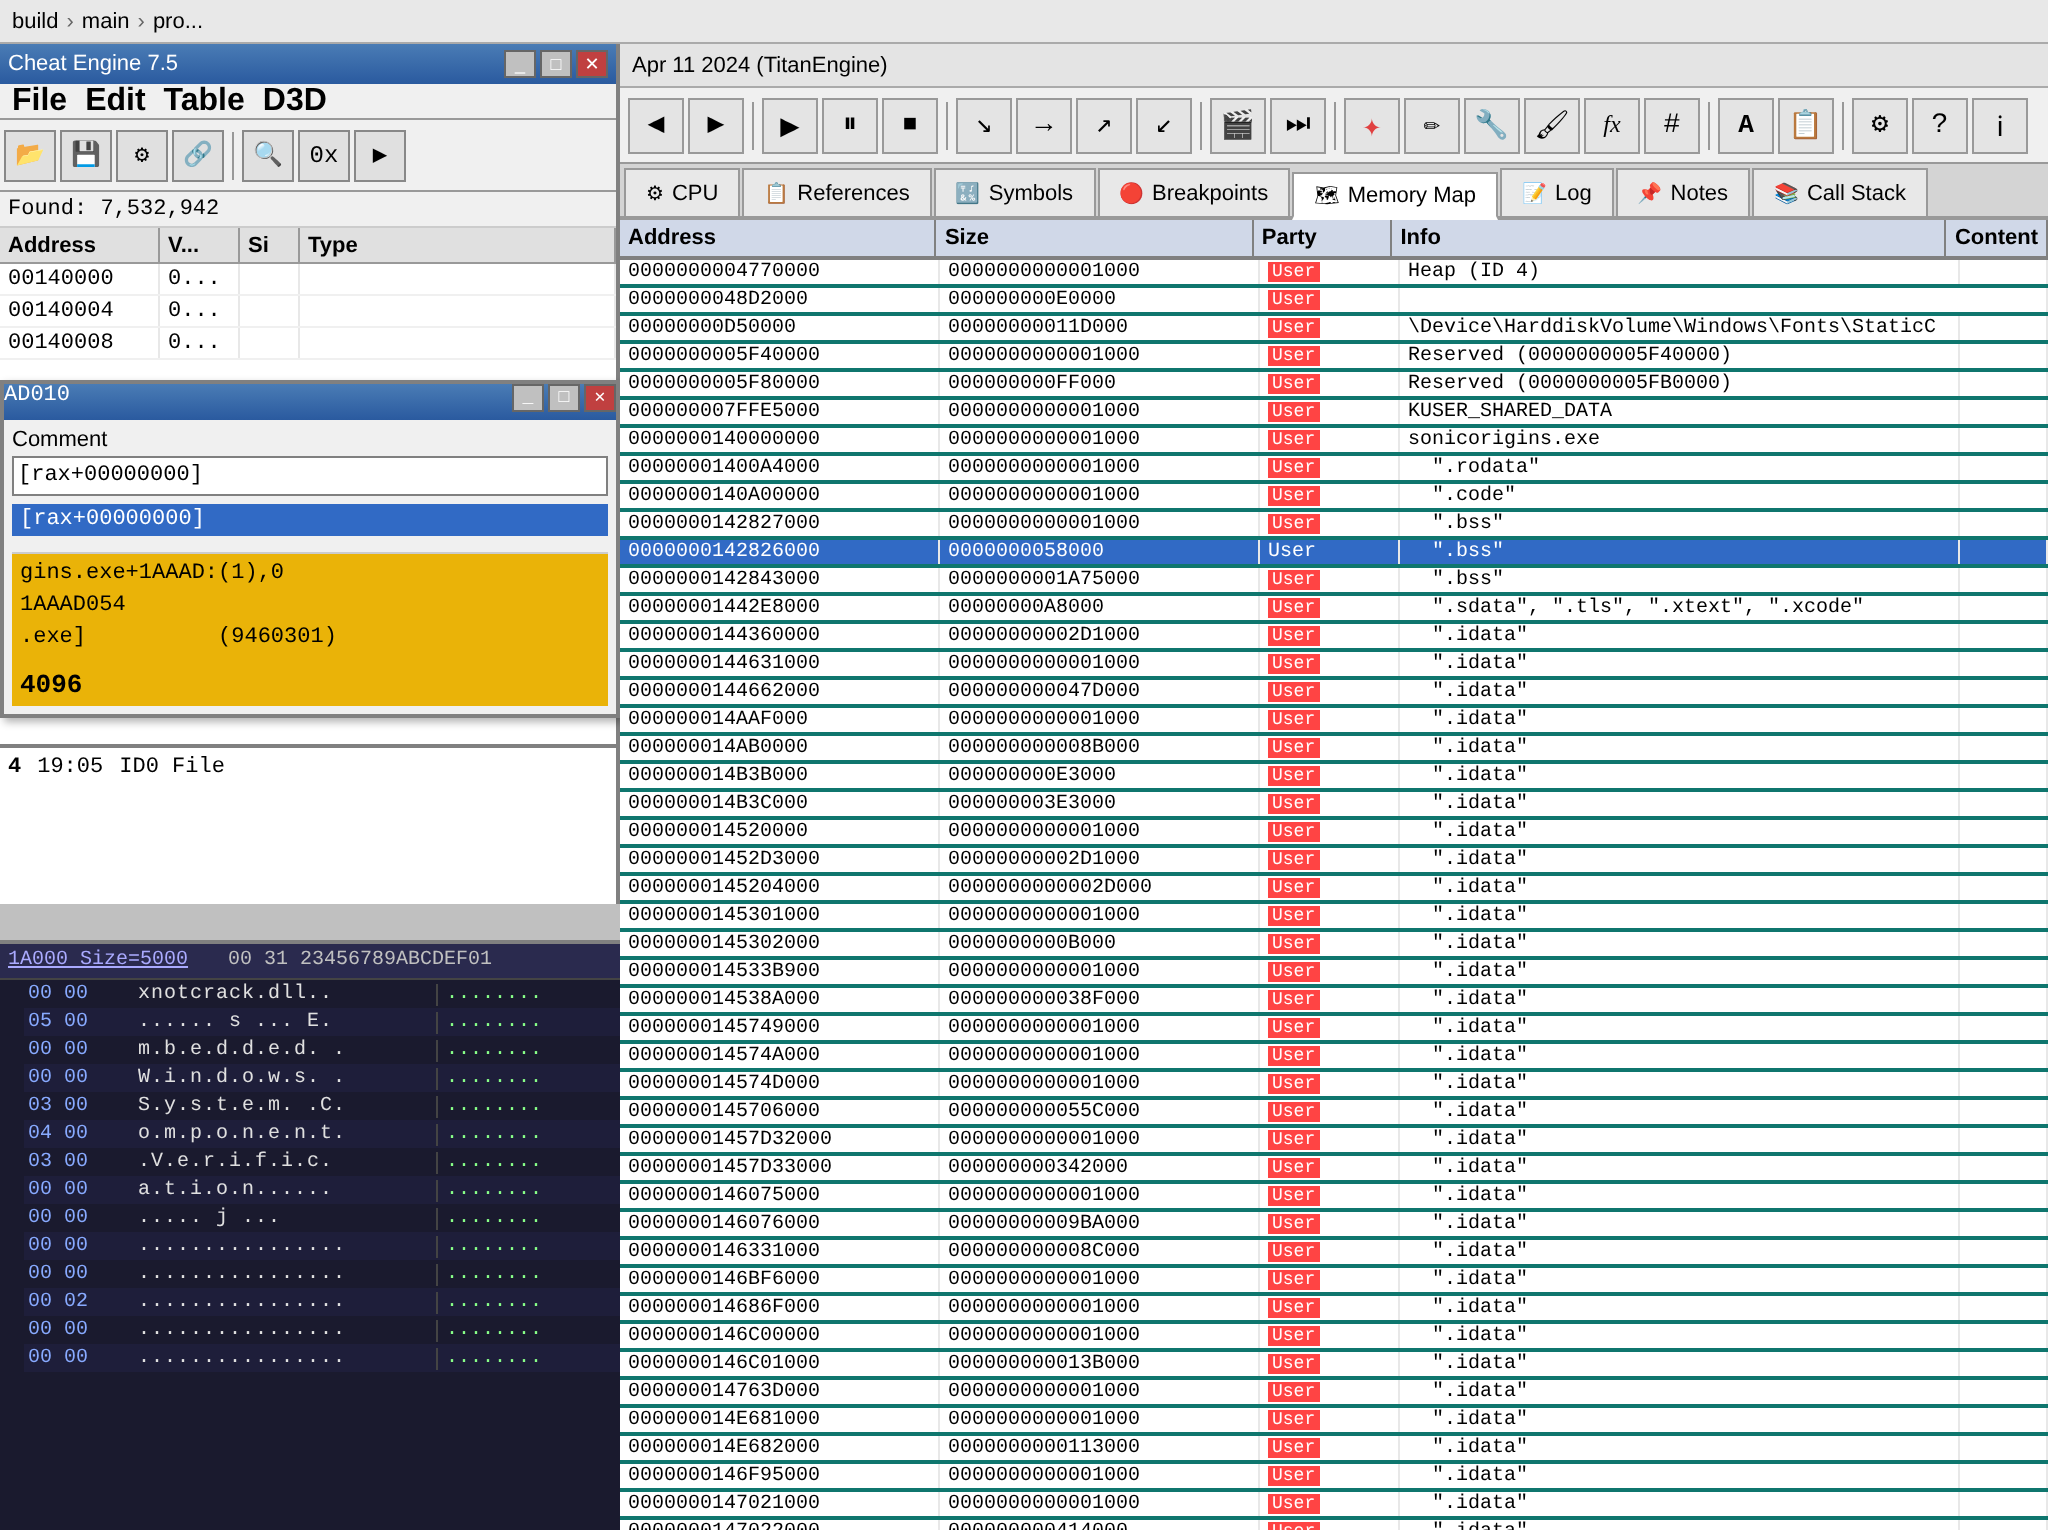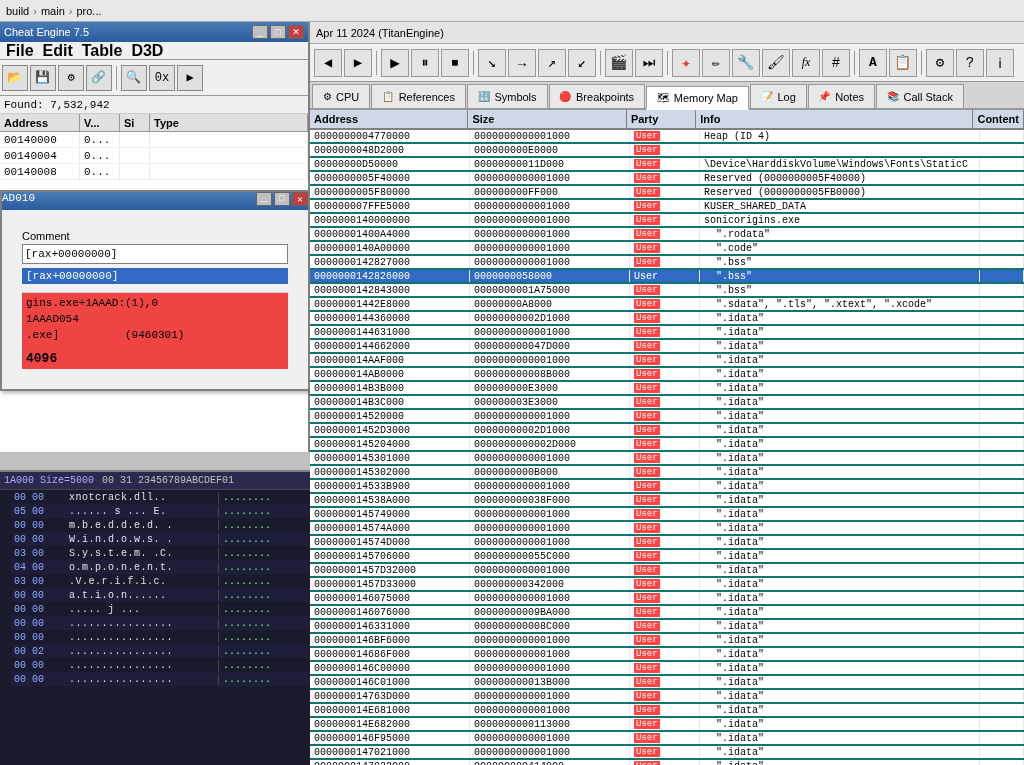--- a/index.html
+++ b/index.html
@@ -168,21 +168,21 @@
       color: white;
       height: 18px;
       display: flex;
       align-items: flex-start;
       justify-content: space-between;
       padding: 0 0;
       font-size: 11px;
       font-family: Liberation Mono, monospace;
     }
     .sub-body {
-      padding: 20px;
+      padding: 4px;
     }
     .sub-input {
       width: 100%;
       height: 20px;
       border: 1px solid #808080;
       background: white;
       font-family: 'Courier New', monospace;
       font-size: 11px;
       padding: 0 2px;
       margin-bottom: 4px;
@@ -192,21 +192,21 @@
       font-size: 11px;
       margin-bottom: 2px;
     }
     .highlight-row {
       background: #316ac5;
       color: white;
       padding: 2px 4px;
       font-size: 11px;
     }
     .disasm-area {
-      background: #ef4444;
+      background: #eab308;
       padding: 2px 4px;
       font-size: 11px;
       border-top: 1px solid #ccc;
     }
     .disasm-row { line-height: 16px; }
 
     
     .right-panel {
       flex: 1;
       display: flex;
@@ -470,21 +470,21 @@
           <div class="disasm-row">1AAAD054</div>
           <div class="disasm-row">.exe]&nbsp;&nbsp;&nbsp;&nbsp;&nbsp;&nbsp;&nbsp;&nbsp;&nbsp;&nbsp;(9460301)</div>
           <div style="height:8px;"></div>
           <div class="disasm-row" style="font-weight:bold; font-size:13px;">4096</div>
         </div>
       </div>
     </div>
 
     <div class="hex-panel">
       <div class="hex-header-row">
-        <span style="color:#aaaaff; margin-right:8px;">1A000 Size=5000</span>
+        <span style="color:#aaaaff; margin-right:20px;text-decoration:underline;">1A000 Size=5000</span>
         <span style="color:#c0c0c0;">00 31 23456789ABCDEF01</span>
       </div>
       <div class="hex-body">
         <div class="hex-row">
           <span class="hex-addr">00 00</span>
           <span class="hex-bytes">xnotcrack.dll..</span>
           <span class="hex-ascii">........</span>
         </div>
         <div class="hex-row">
           <span class="hex-addr">05 00</span>

